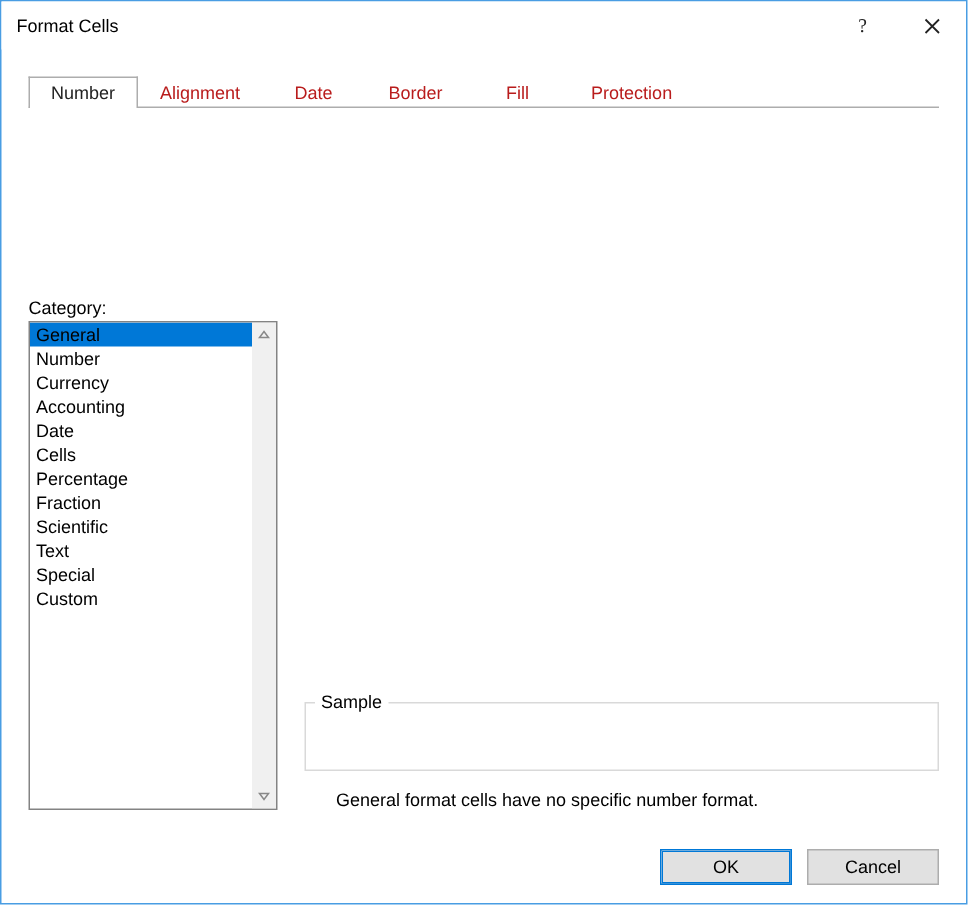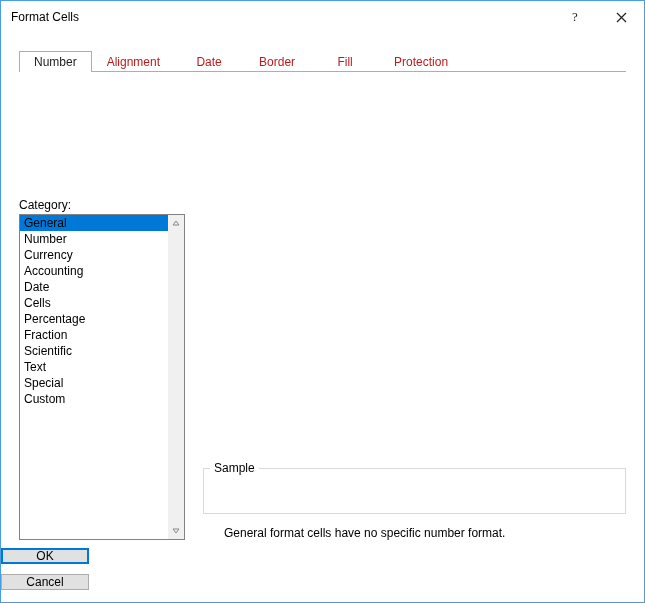--- a/index.html
+++ b/index.html
@@ -114,25 +114,24 @@
     position:absolute;
     top:-8px; left:6px;
     background:#fff;
     padding:0 4px;
     font-size:12px;
   }
   .desc { margin-top:12px; font-size:12px;margin-left:21px; }
   .footer {
     height:50px;
     display:flex;
-    align-items:flex-start;
+    align-items:flex-end;
     justify-content:flex-end;
     gap:10px;
     padding: 0 18px 12px 0;
-    flex-direction: column;
   }
   .btn {
     min-width:88px;
     height:24px;
     border:1px solid #adadad;
     background:#e1e1e1;
     font-size:12px;
     font-family:inherit;
     padding:0;
   }

